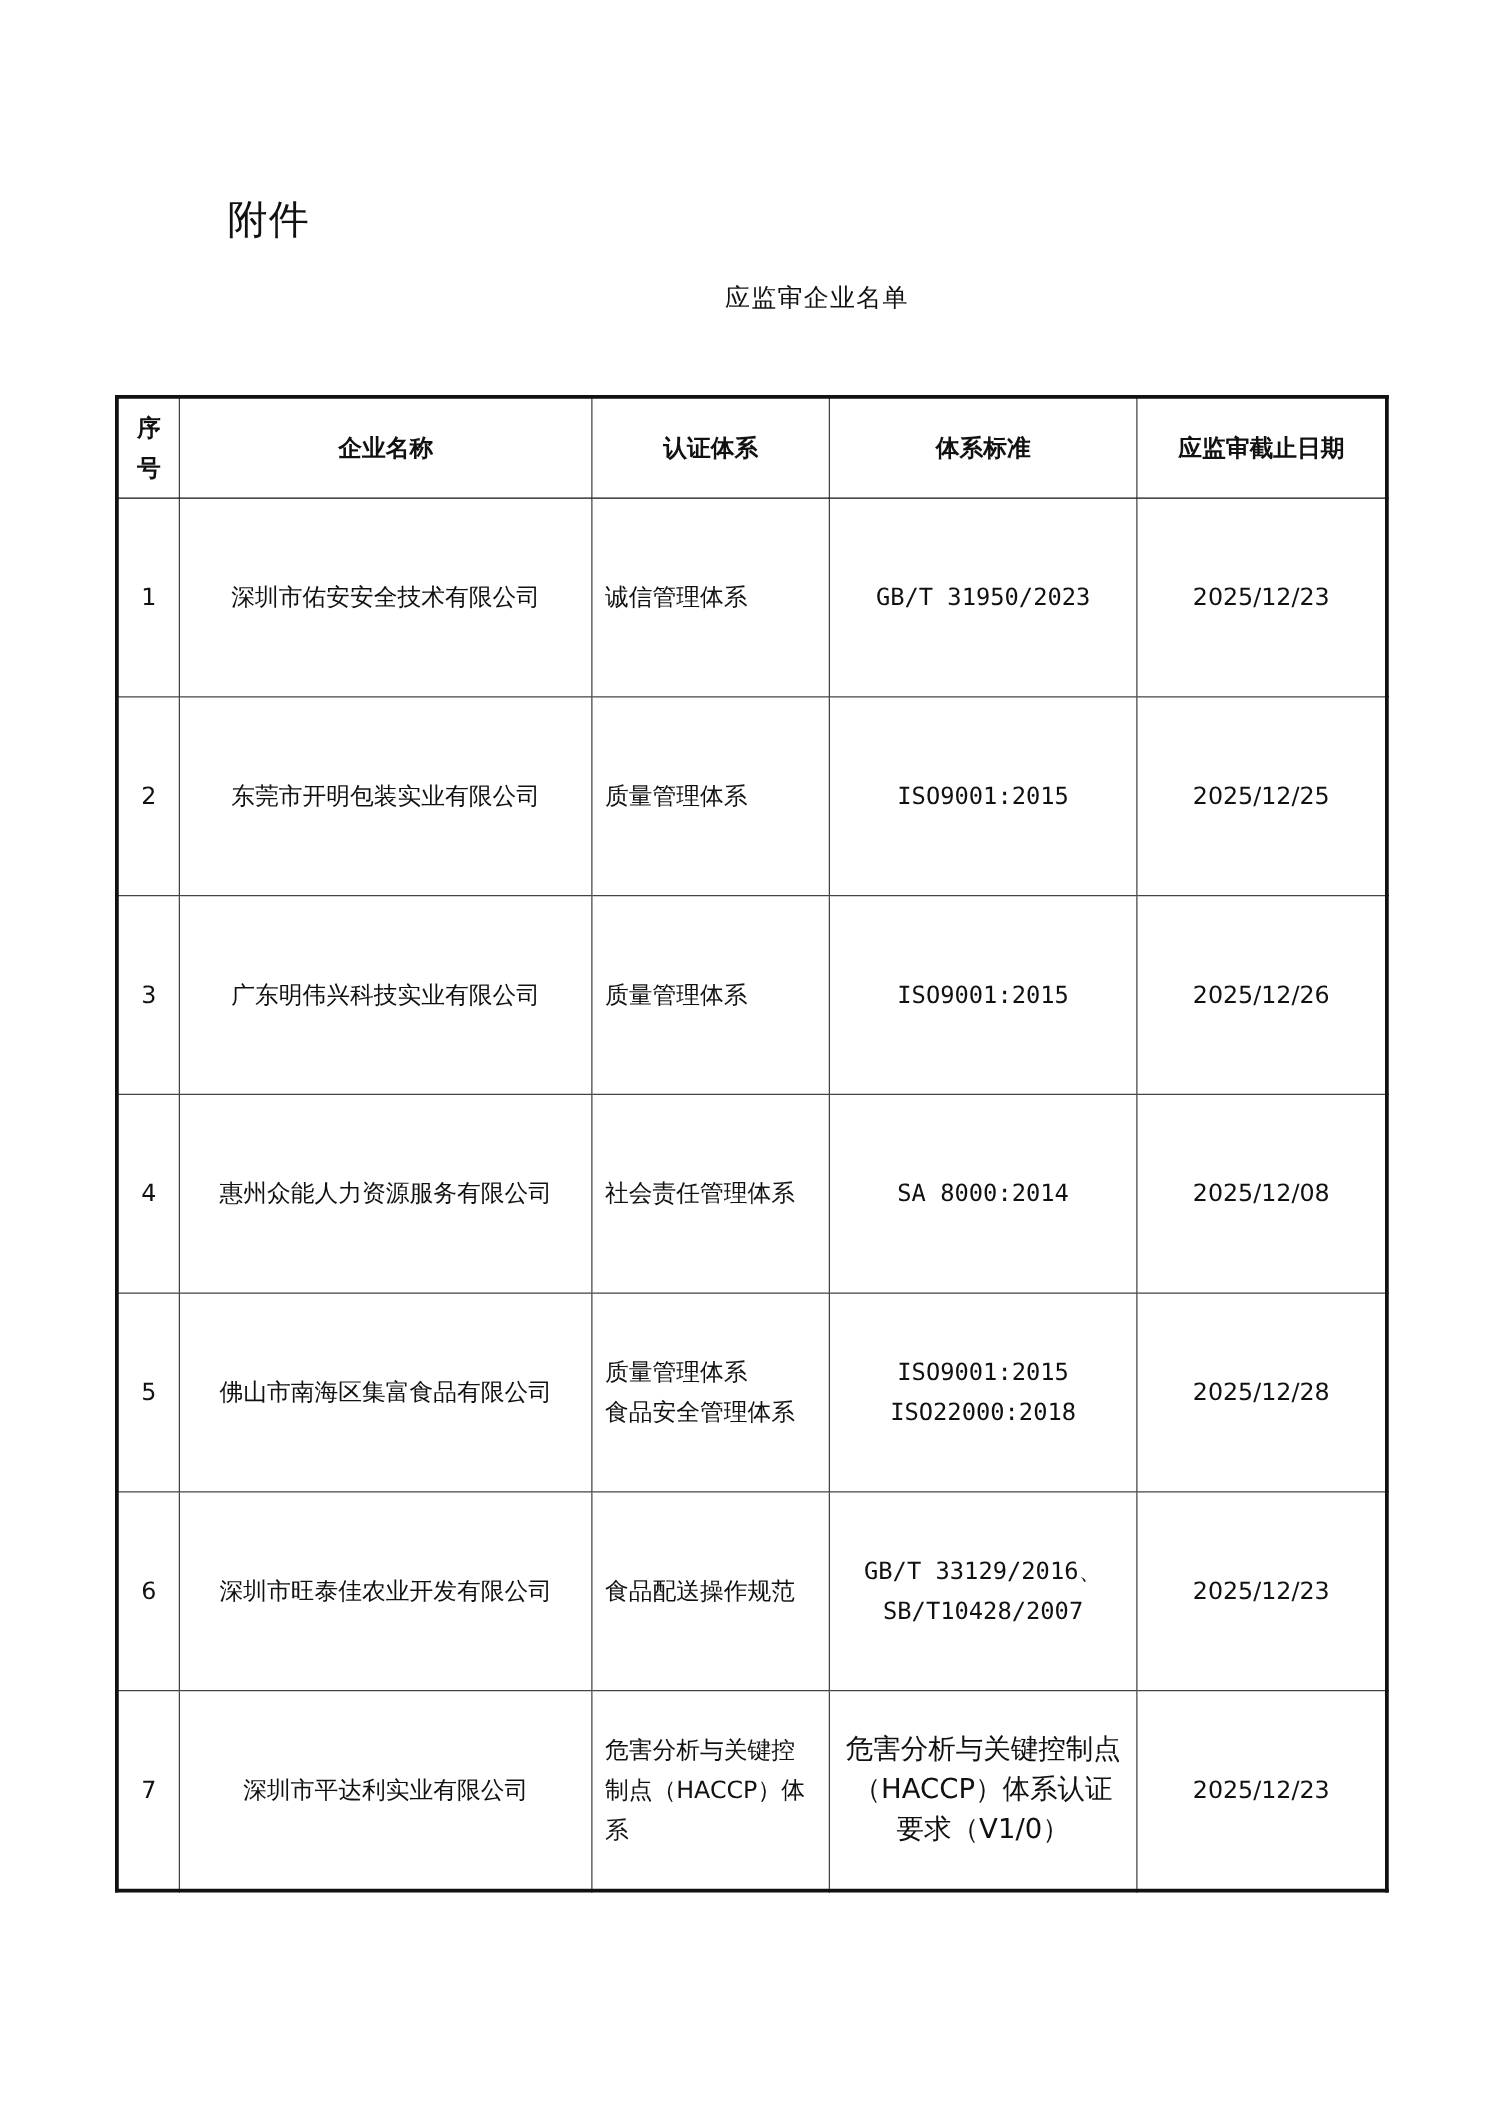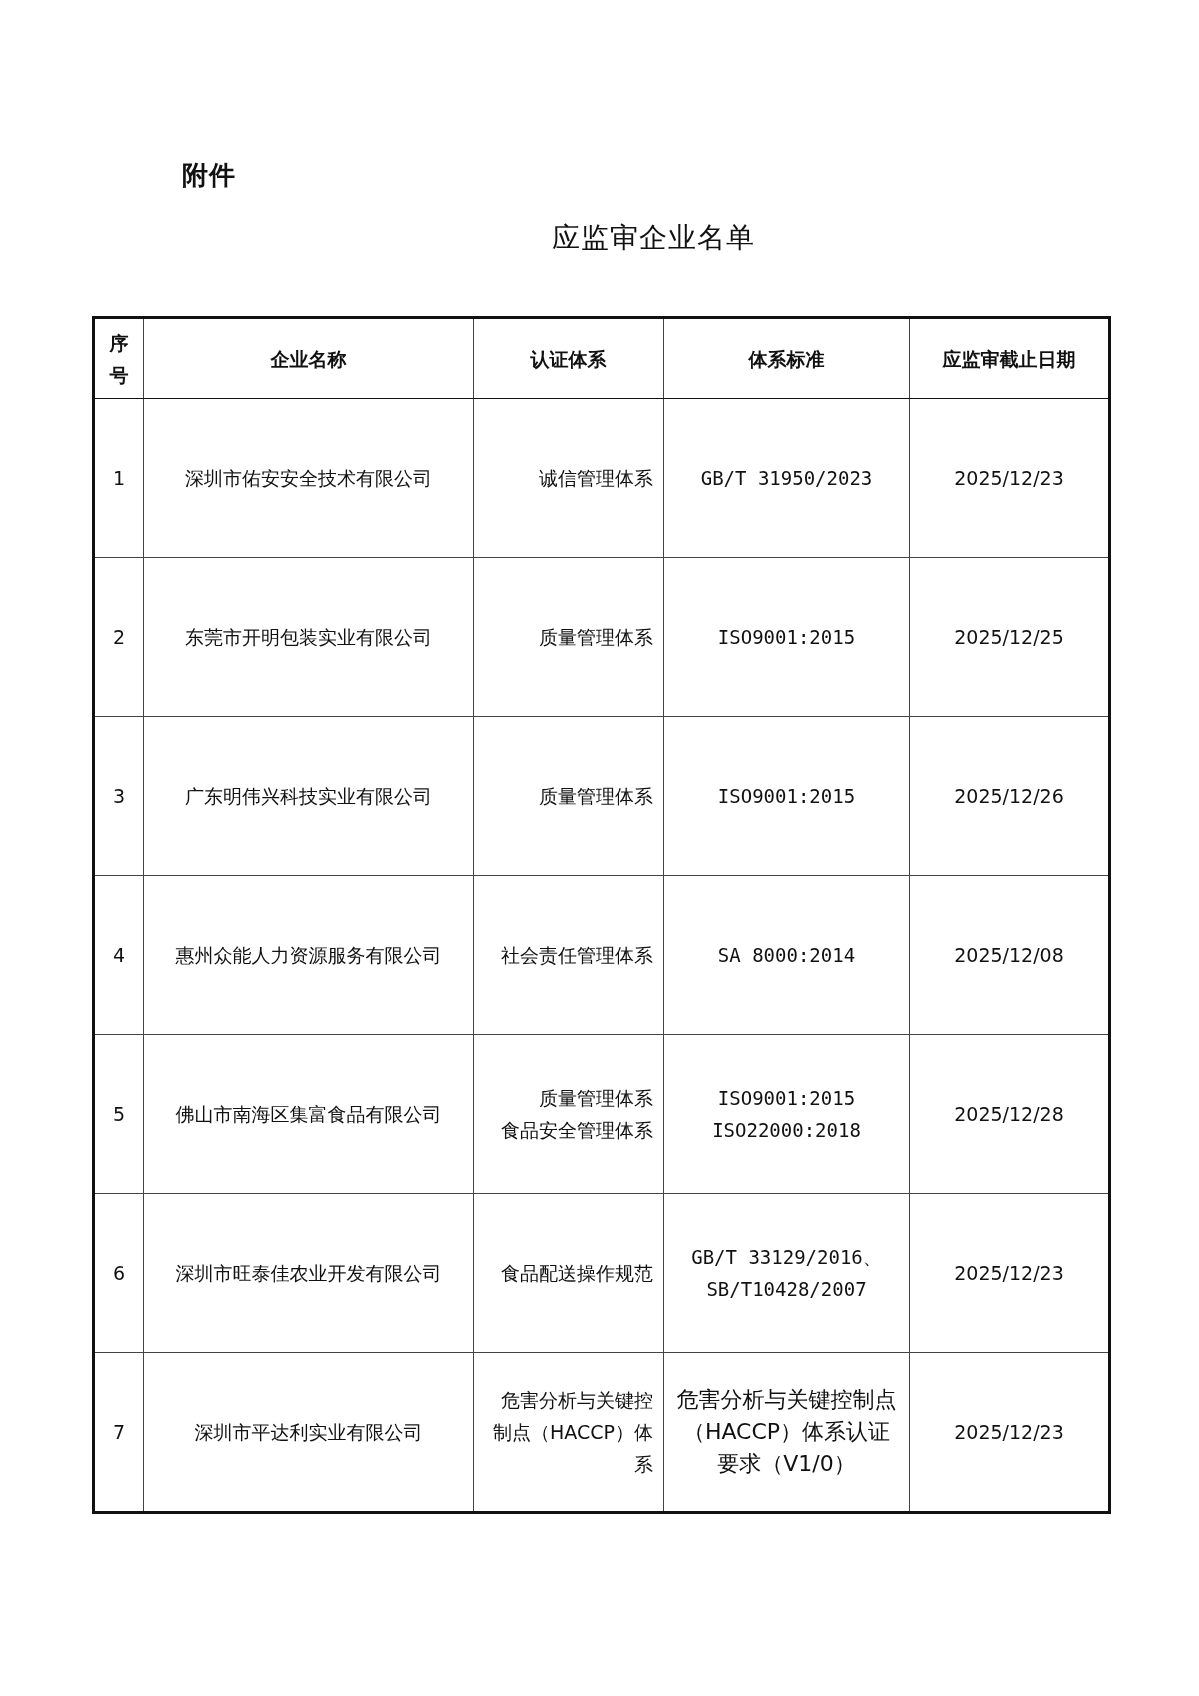--- a/index.html
+++ b/index.html
@@ -12,34 +12,34 @@
       height: 1696px;
       position: relative;
       overflow: hidden;
       font-family: "DejaVu Sans", "Liberation Sans", sans-serif;
       color: #111111;
     }
     .attachment-label {
       position: absolute;
       left: 182px;
       top: 158px;
-      font-size: 26px;
+      font-size: 32px;
       line-height: 34px;
-      font-weight: bold;
+      font-weight: normal;
       letter-spacing: 1px;
     }
     .doc-title {
       position: absolute;
       left: 0;
       width: 1199px;
       top: 220px;
       text-align: center;
       padding-left: 108px;
       box-sizing: border-box;
-      font-size: 28px;
+      font-size: 20px;
       line-height: 36px;
       letter-spacing: 1px;
     }
     table.roster {
       position: absolute;
       left: 92px;
       top: 316px;
       width: 1016px;
       border-collapse: collapse;
       table-layout: fixed;
@@ -64,21 +64,21 @@
     table.roster tbody td {
       height: 158px;
     }
     col.c-idx { width: 50px; }
     col.c-name { width: 330px; }
     col.c-system { width: 190px; }
     col.c-std { width: 246px; }
     col.c-date { width: 200px; }
     td.idx { text-align: center; padding: 0; }
     td.name { text-align: center; padding-left: 11px; }
-    td.system { text-align: right; padding-left: 11px; }
+    td.system { text-align: left; padding-left: 11px; }
     td.std {
       text-align: center;
       padding-left: 11px;
       font-family: "DejaVu Sans Mono", "Liberation Mono", monospace;
       font-size: 18px;
     }
     td.std .cn {
       font-family: "DejaVu Sans", "Liberation Sans", sans-serif;
       font-size: 22px;
     }

